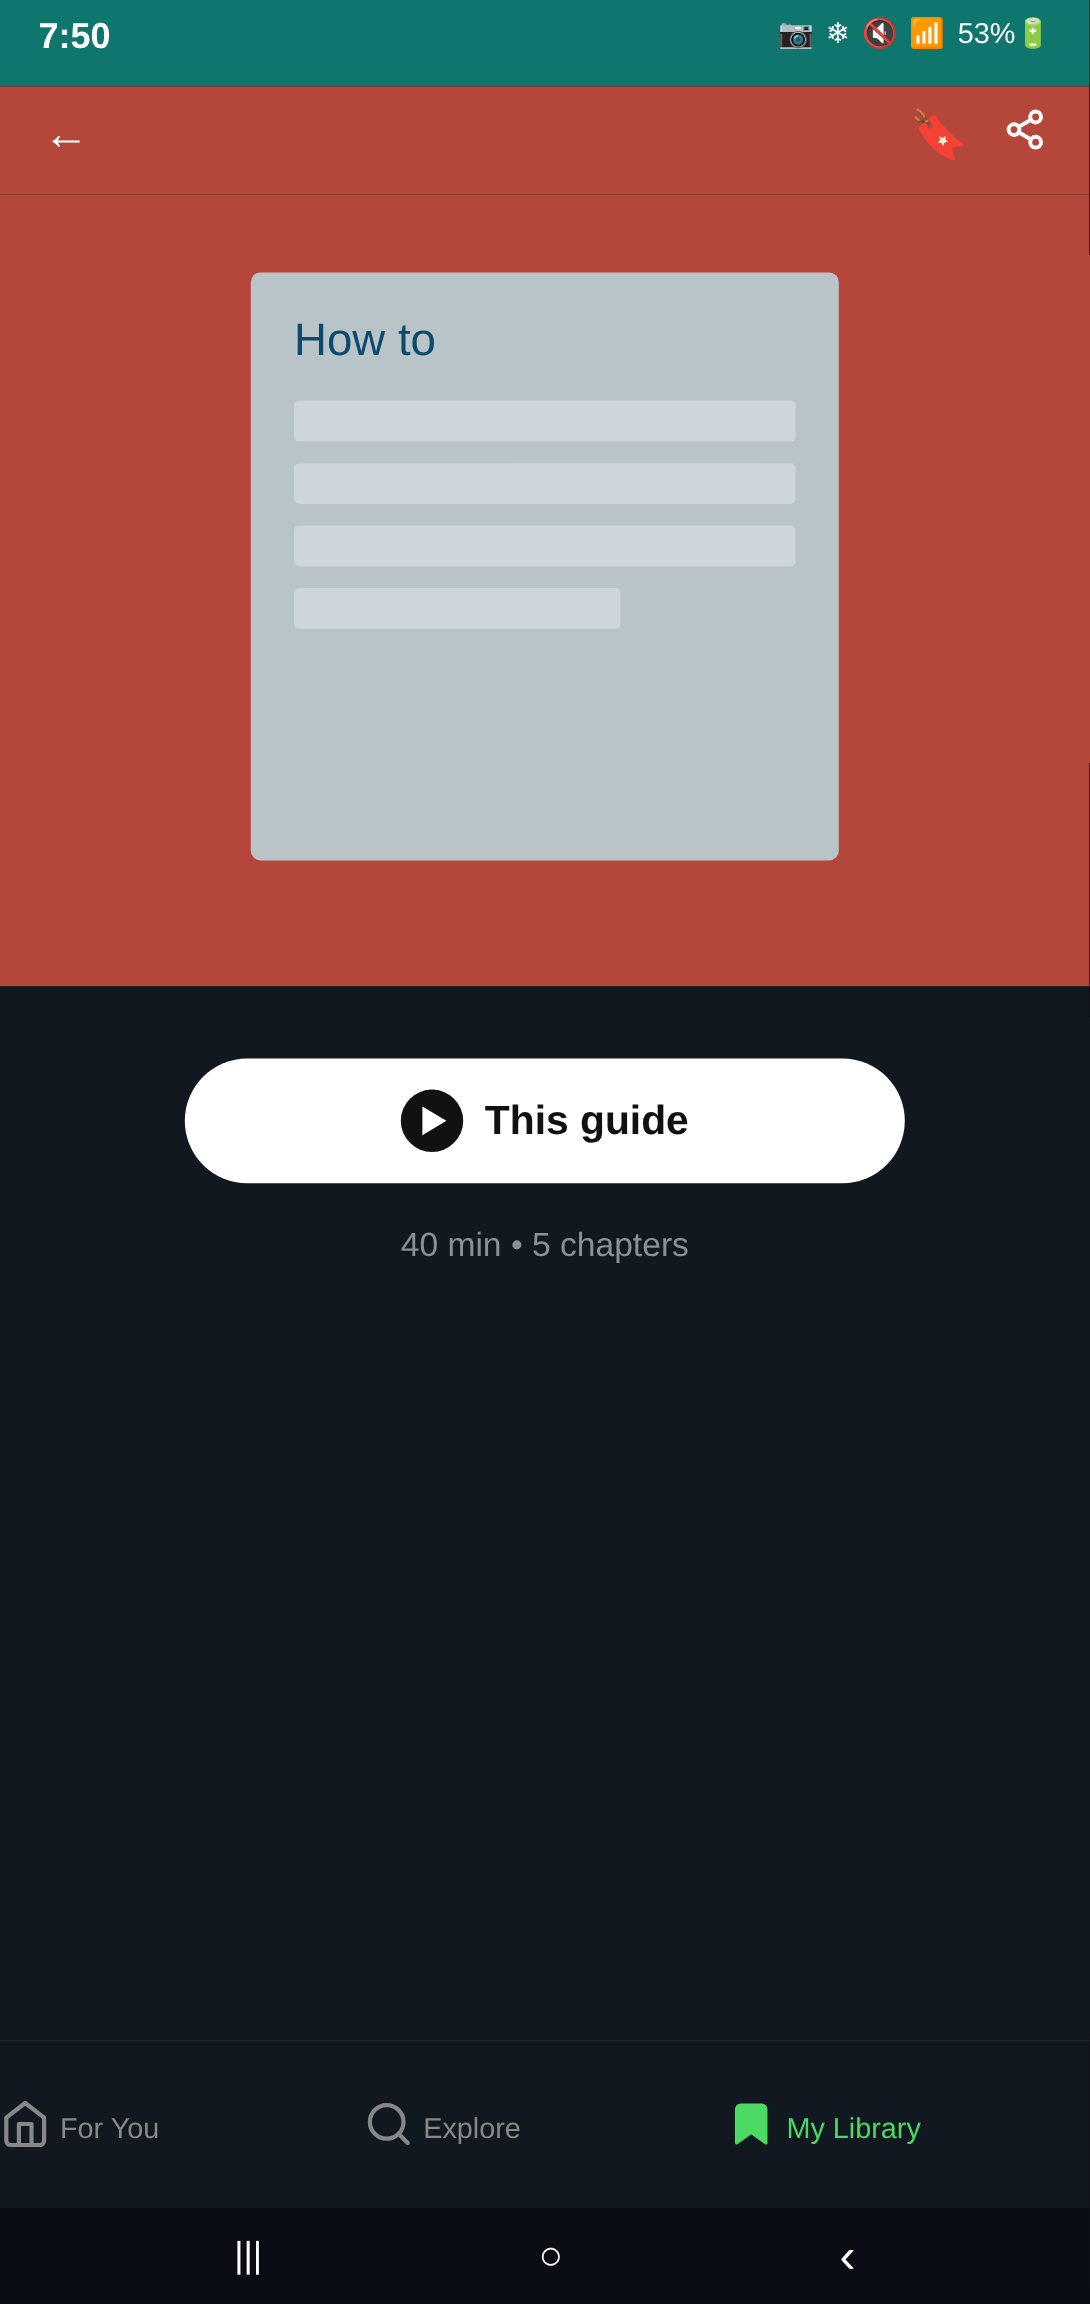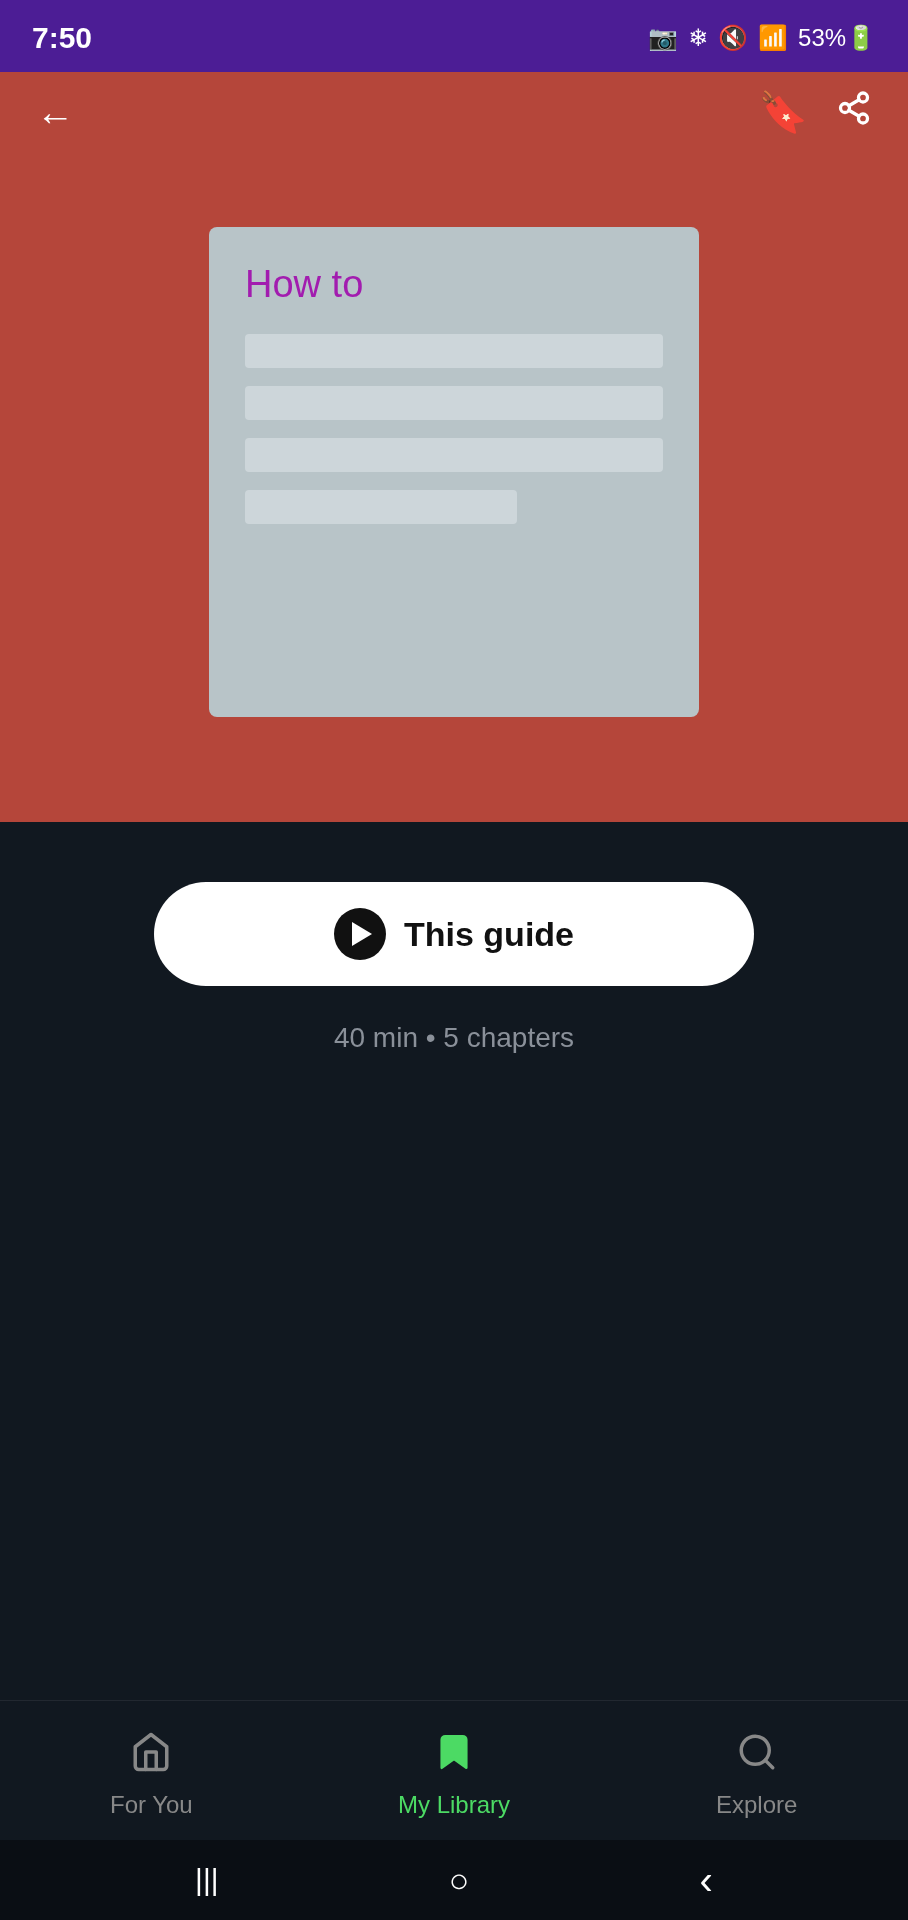--- a/index.html
+++ b/index.html
@@ -10,24 +10,24 @@
       min-height: 1920px;
       font-family: -apple-system, BlinkMacSystemFont, 'Segoe UI', sans-serif;
       background: #0d1117;
       display: flex;
       flex-direction: column;
       overflow-x: hidden;
     }
 
     
     .status-bar {
-      background: #4c1d95;
+      background: #0f766e;
       display: flex;
       justify-content: space-between;
-      align-items: center;
+      align-items: flex-start;
       padding: 14px 32px 10px 32px;
       height: 72px;
     }
     .status-time {
       font-size: 30px;
       font-weight: 600;
       color: #fff;
     }
     .status-icons {
       display: flex;
@@ -71,21 +71,21 @@
       height: 490px;
       background: #b8c4c8;
       border-radius: 8px;
       padding: 36px;
       display: flex;
       flex-direction: column;
       gap: 0;
     }
     .book-cover-title {
       font-size: 38px;
-      color: #a21caf;
+      color: #0c4a6e;
       font-weight: 500;
       margin-bottom: 28px;
     }
     .book-cover-line {
       height: 34px;
       background: #cdd6da;
       border-radius: 4px;
       margin-bottom: 18px;
     }
     .book-cover-line.short {
@@ -169,21 +169,21 @@
       align-items: center;
       padding: 24px 0 16px 0;
       height: 140px;
       position: sticky;
       bottom: 40px;
       width: 100%;
       margin-top: auto;
     }
     .nav-item {
       display: flex;
-      flex-direction: column;
+      flex-direction: row;
       align-items: center;
       gap: 8px;
       cursor: pointer;
       flex: 1;
     }
     .nav-icon {
       font-size: 42px;
     }
     .nav-label {
       font-size: 24px;
@@ -269,35 +269,35 @@
   <div class="nav-item">
     <span class="nav-icon">
       <svg width="42" height="42" viewBox="0 0 24 24" fill="none" stroke="#888" stroke-width="2" stroke-linecap="round" stroke-linejoin="round">
         <path d="M3 9l9-7 9 7v11a2 2 0 0 1-2 2H5a2 2 0 0 1-2-2z"></path>
         <polyline points="9 22 9 12 15 12 15 22"></polyline>
       </svg>
     </span>
     <span class="nav-label">For You</span>
   </div>
   <div class="nav-item">
-    <span class="nav-icon active">
-      <svg width="42" height="42" viewBox="0 0 24 24" fill="#4cda64" stroke="#4cda64" stroke-width="1.5" stroke-linecap="round" stroke-linejoin="round">
-        <path d="M19 21l-7-5-7 5V5a2 2 0 0 1 2-2h10a2 2 0 0 1 2 2z"></path>
-      </svg>
-    </span>
-    <span class="nav-label active">My Library</span>
-  </div>
-  <div class="nav-item">
     <span class="nav-icon">
       <svg width="42" height="42" viewBox="0 0 24 24" fill="none" stroke="#888" stroke-width="2" stroke-linecap="round" stroke-linejoin="round">
         <circle cx="11" cy="11" r="8"></circle>
           <line x1="21" y1="21" x2="16.65" y2="16.65"></line>
       </svg>
     </span>
     <span class="nav-label">Explore</span>
   </div>
+  <div class="nav-item">
+    <span class="nav-icon active">
+      <svg width="42" height="42" viewBox="0 0 24 24" fill="#4cda64" stroke="#4cda64" stroke-width="1.5" stroke-linecap="round" stroke-linejoin="round">
+        <path d="M19 21l-7-5-7 5V5a2 2 0 0 1 2-2h10a2 2 0 0 1 2 2z"></path>
+      </svg>
+    </span>
+    <span class="nav-label active">My Library</span>
+  </div>
 </div>
 
 <div class="android-nav">
   <span class="android-nav-btn">|||</span>
   <span class="android-nav-btn" style="font-size:34px;">○</span>
   <span class="android-nav-btn" style="font-size:40px;">‹</span>
 </div>
 
 </body></html>

